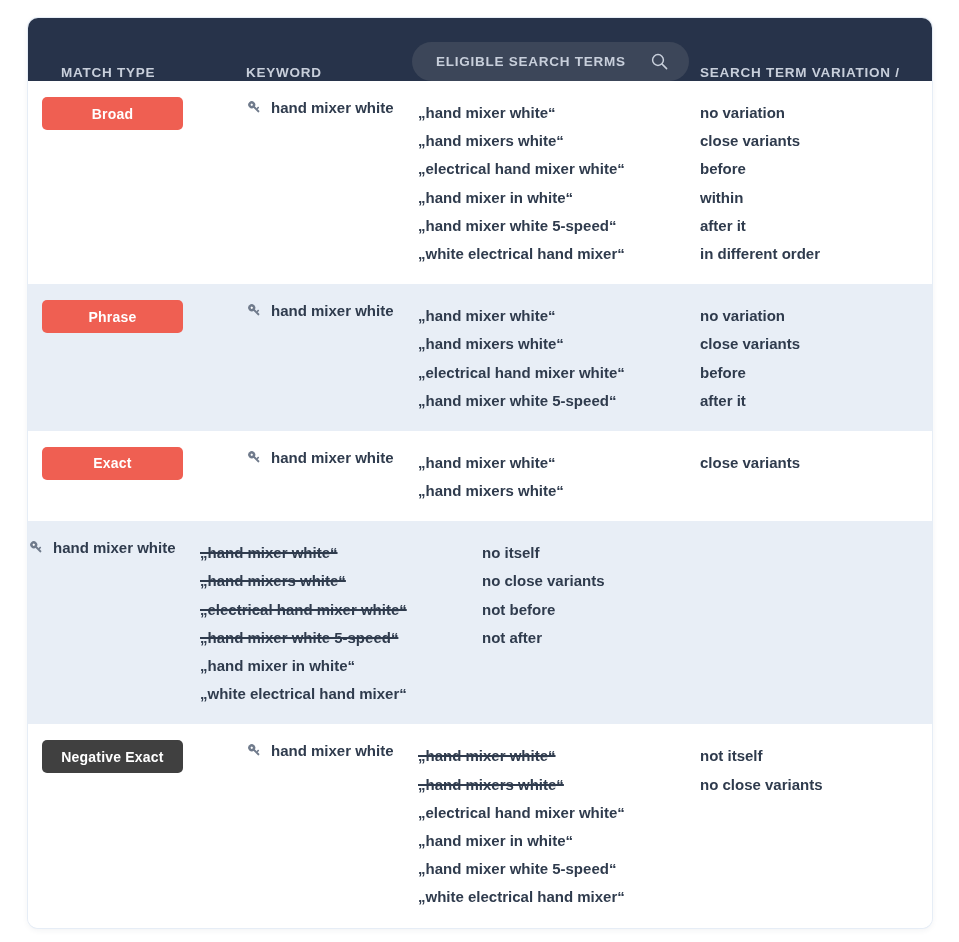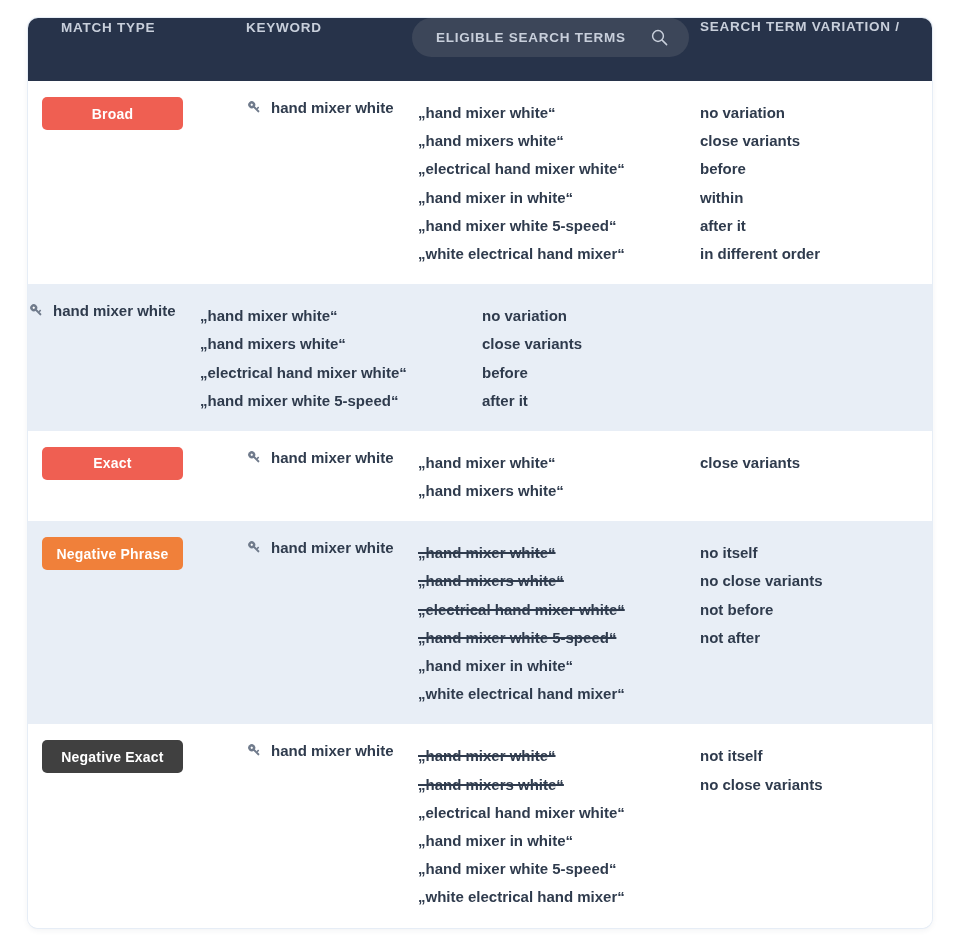--- a/index.html
+++ b/index.html
@@ -22,21 +22,21 @@
     width: 904px;
     border-radius: 10px;
     background: #ffffff;
     box-shadow: 0 0 0 1px #e6edf6, 0 2px 6px rgba(40,55,80,0.07);
     overflow: hidden;
   }
 
   
   .thead {
     display: flex;
-    align-items: flex-start;
+    align-items: flex-end;
     background: #27334a;
     height: 63px;
     padding: 0 0 0 0;
   }
 
   .th {
     color: #c8cfdb;
     font-size: 13.5px;
     font-weight: bold;
     letter-spacing: 0.75px;
@@ -178,20 +178,21 @@
           <div class="cell-var">
             <div class="variation">no variation</div>
             <div class="variation">close variants</div>
             <div class="variation">before</div>
             <div class="variation">within</div>
             <div class="variation">after it</div>
             <div class="variation">in different order</div>
           </div>
         </div>
         <div class="row alt">
+          <div class="cell-match"><span class="badge" style="background:#ef5f52">Phrase</span></div>
           <div class="cell-keyword">
             <div class="keyword">
               <svg class="key-icon" width="17" height="17" viewBox="0 0 17 17">
                 <g transform="rotate(-45 8.5 8.5)" fill="#707b8c">
                   <circle cx="8.5" cy="4.6" r="3.5"></circle>
                   <rect x="7.6" y="6.6" width="1.9" height="8.2" rx="0.6"></rect>
                   <rect x="9.3" y="10.4" width="2.5" height="1.6" rx="0.5"></rect>
                 </g>
                 <circle cx="6.2" cy="6.2" r="1.15" fill="#ffffff" transform="rotate(-45 8.5 8.5) translate(2.3 -1.6)"></circle>
               </svg>
@@ -228,21 +229,20 @@
           </div>
           <div class="cell-terms">
             <div class="term">„hand mixer white“</div>
             <div class="term">„hand mixers white“</div>
           </div>
           <div class="cell-var">
             <div class="variation">close variants</div>
           </div>
         </div>
         <div class="row alt">
-          <div class="cell-match"><span class="badge" style="background:#f0803a">Negative Phrase</span></div>
           <div class="cell-keyword">
             <div class="keyword">
               <svg class="key-icon" width="17" height="17" viewBox="0 0 17 17">
                 <g transform="rotate(-45 8.5 8.5)" fill="#707b8c">
                   <circle cx="8.5" cy="4.6" r="3.5"></circle>
                   <rect x="7.6" y="6.6" width="1.9" height="8.2" rx="0.6"></rect>
                   <rect x="9.3" y="10.4" width="2.5" height="1.6" rx="0.5"></rect>
                 </g>
                 <circle cx="6.2" cy="6.2" r="1.15" fill="#ffffff" transform="rotate(-45 8.5 8.5) translate(2.3 -1.6)"></circle>
               </svg>

